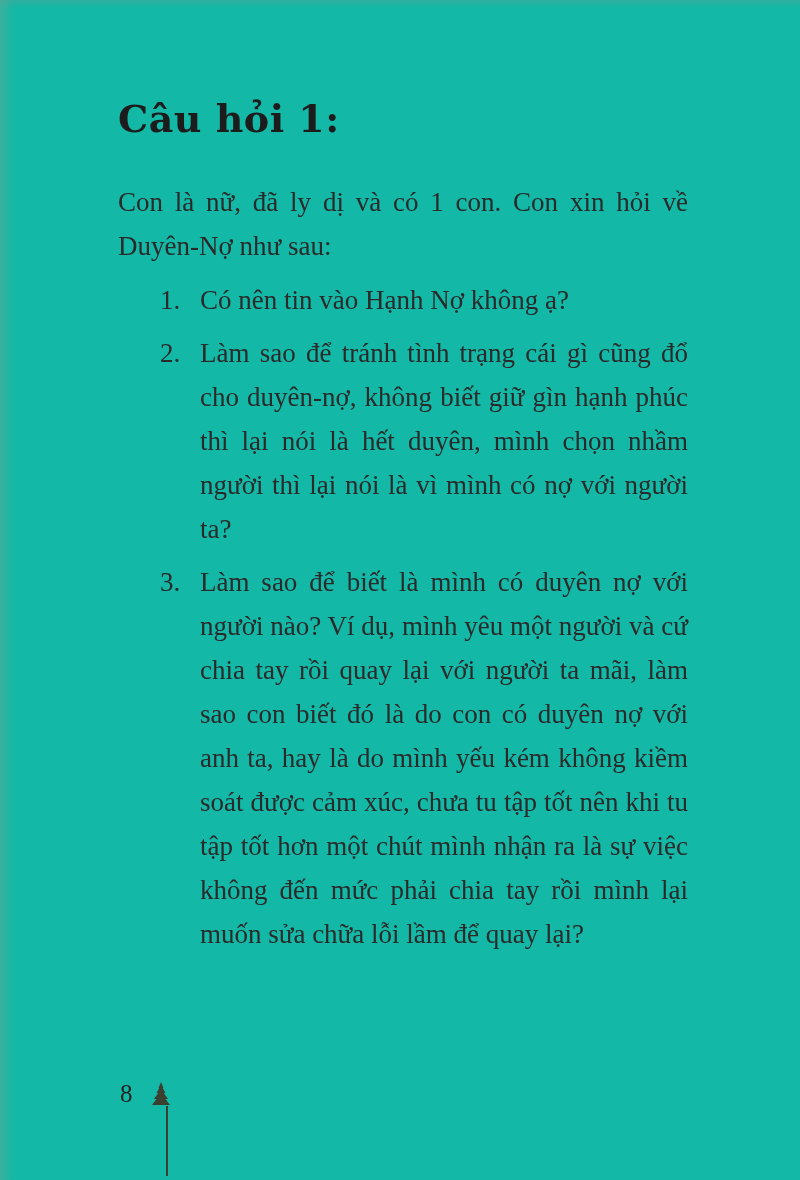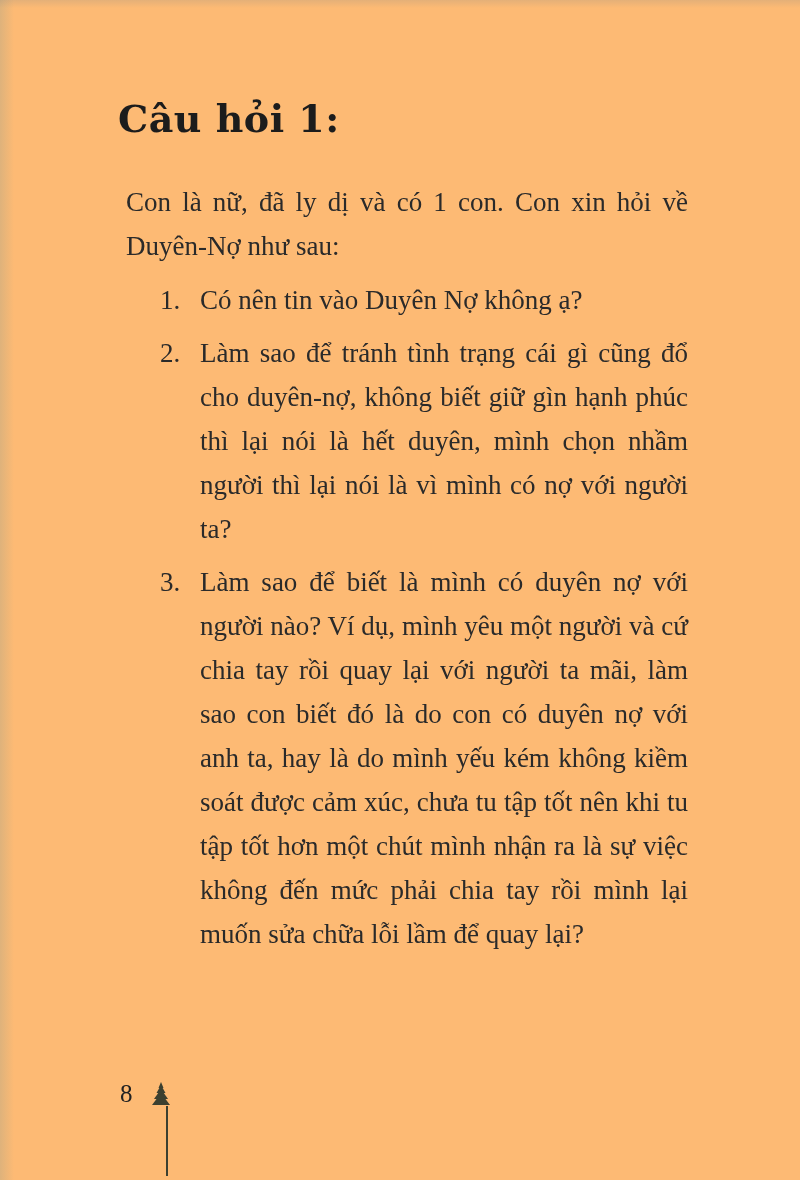--- a/index.html
+++ b/index.html
@@ -6,21 +6,21 @@
     margin: 0;
     padding: 0;
     background: #e9e9e7;
     font-family: "Liberation Serif", serif;
   }
   .page {
     position: relative;
     width: 800px;
     height: 1180px;
     margin: 0 auto;
-    background: #fdba74;
+    background: #14b8a6;
     color: #262626;
     overflow: hidden;
     box-sizing: border-box;
     padding: 98px 112px 0 118px;
   }
   
   .page::before {
     content: "";
     position: absolute;
     left: 0; top: 0; bottom: 0;
@@ -50,21 +50,21 @@
   }
   .h2 {
     font-size: 35px;
     line-height: 1.15;
     margin-bottom: 52px;
   }
   .intro {
     font-size: 27px;
     line-height: 44px;
     text-align: justify;
-    margin: 0 0 10px 8px;
+    margin: 0 0 10px 0;
     color: #2a2a2a;
   }
   ol.questions {
     list-style: none;
     margin: 0;
     padding: 0 0 0 42px;
   }
   ol.questions li {
     display: grid;
     grid-template-columns: 40px 1fr;
@@ -120,21 +120,21 @@
 <div class="page">
 
   <h1 class="h-script h1">Câu hỏi 1:</h1>
 
 
   <p class="intro">Con là nữ, đã ly dị và có 1 con. Con xin hỏi về Duyên-Nợ như sau:</p>
 
   <ol class="questions">
     <li>
       <span class="num">1.</span>
-      <span class="txt">Có nên tin vào Duyên Nợ không ạ?</span>
+      <span class="txt">Có nên tin vào Hạnh Nợ không ạ?</span>
     </li>
     <li>
       <span class="num">2.</span>
       <span class="txt">Làm sao để tránh tình trạng cái gì cũng đổ cho duyên-nợ, không biết giữ gìn hạnh phúc thì lại nói là hết duyên, mình chọn nhầm người thì lại nói là vì mình có nợ với người ta?</span>
     </li>
     <li>
       <span class="num">3.</span>
       <span class="txt">Làm sao để biết là mình có duyên nợ với người nào? Ví dụ, mình yêu một người và cứ chia tay rồi quay lại với người ta mãi, làm sao con biết đó là do con có duyên nợ với anh ta, hay là do mình yếu kém không kiềm soát được cảm xúc, chưa tu tập tốt nên khi tu tập tốt hơn một chút mình nhận ra là sự việc không đến mức phải chia tay rồi mình lại muốn sửa chữa lỗi lầm để quay lại?</span>
     </li>
   </ol>

